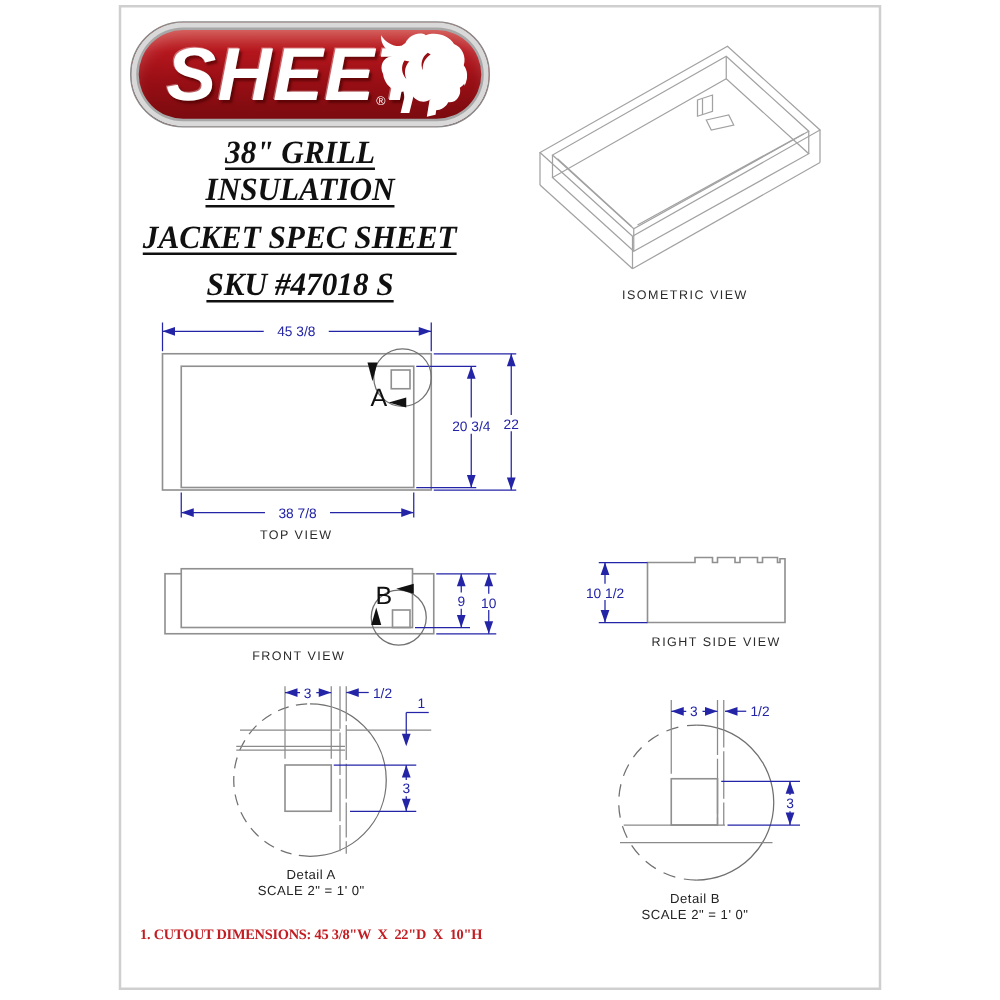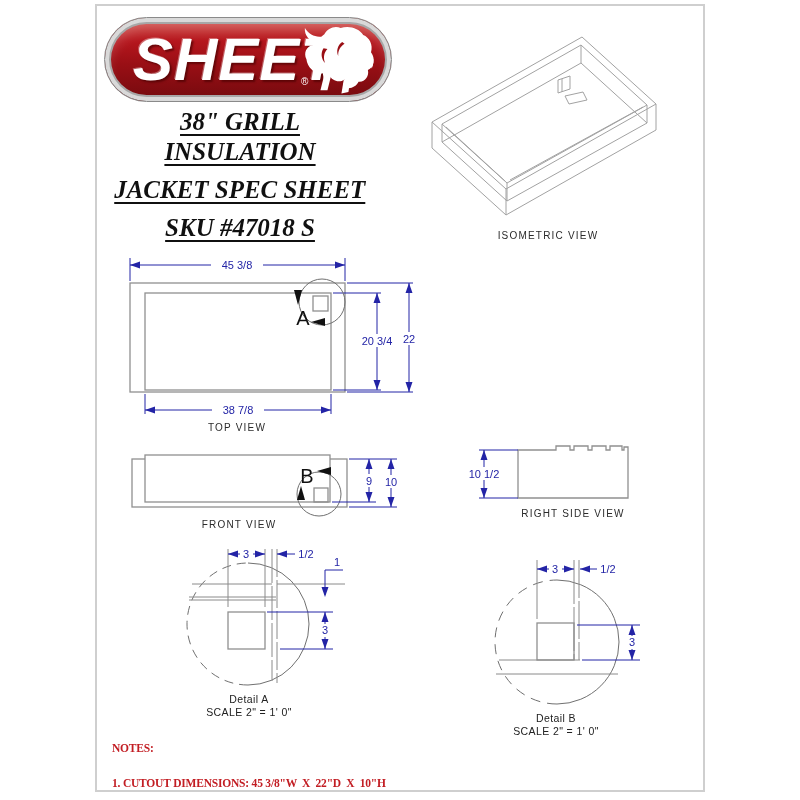--- a/index.html
+++ b/index.html
@@ -233,19 +233,18 @@
     <rect class="wbg" x="626" y="636" width="12" height="13"></rect>
     <polygon class="ab" points="632,625 628.5,635 635.5,635"></polygon>
     <polygon class="ab" points="632,660 628.5,650 635.5,650"></polygon>
     <text class="dim" x="632" y="646">3</text>
     <text class="dlbl" x="556" y="722">Detail B</text>
     <text class="dlbl" x="556" y="735">SCALE 2" = 1' 0"</text>
   </g>
 </svg>
 
 <div class="notes">
-  <div>NOTES:</div>
   <div>1. CUTOUT DIMENSIONS: 45 3/8"W  X  22"D  X  10"H</div>
   
   
   
   
 </div>
 
 </body></html>

